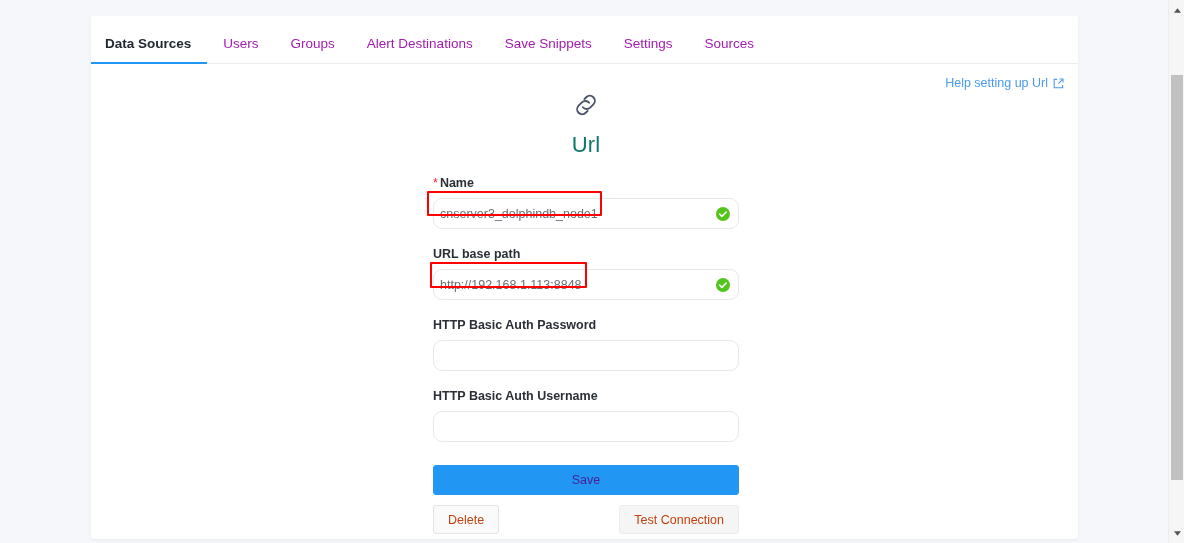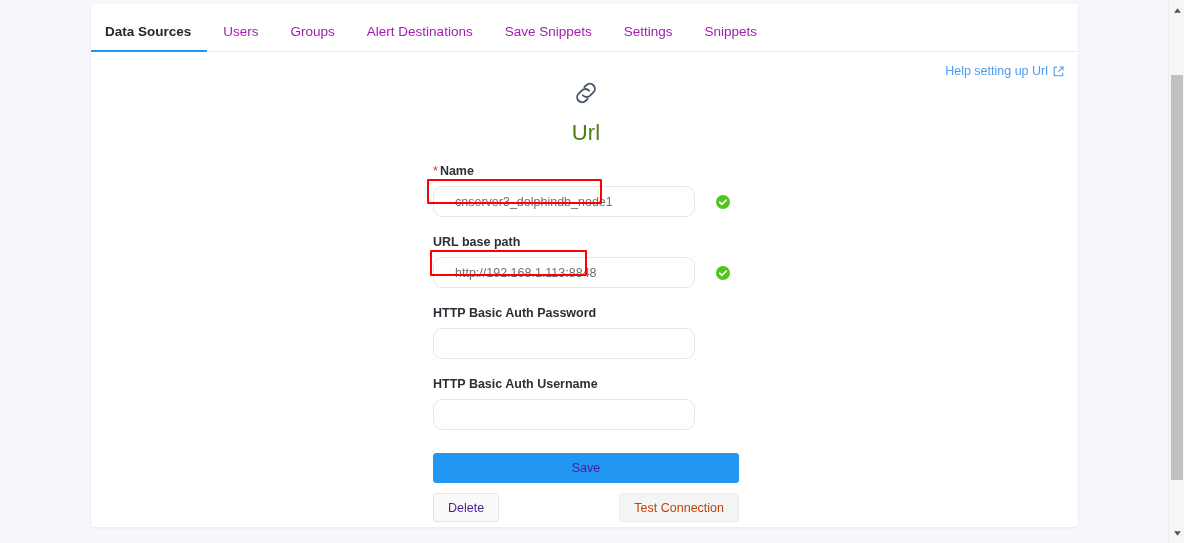--- a/index.html
+++ b/index.html
@@ -15,21 +15,21 @@
     position: relative;
     width: 1184px;
     height: 543px;
     background: #f5f7fa;
   }
 
   
   .card {
     position: absolute;
     left: 91px;
-    top: 4px;
+    top: 16px;
     width: 987px;
     height: 523px;
     background: #ffffff;
     border-radius: 0 0 4px 4px;
     box-shadow: 0 1px 3px rgba(0,0,0,0.06);
     overflow: hidden;
   }
 
   
   .tabbar {
@@ -82,42 +82,42 @@
     position: absolute;
     left: 342px;
     top: 60px;
     width: 306px;
   }
   .form-head { text-align: center; }
   .link-icon { display: block; margin: 14px auto 0 auto; }
   .form-title {
     margin: 8px 0 0 0;
     font-size: 22px;
-    color: #4d7c0f;
+    color: #0f766e;
     font-weight: normal;
     letter-spacing: .2px;
   }
 
   .field { margin-top: 18px; position: relative; }
   .field-label {
     font-size: 12.5px;
     color: #2b2f36;
     font-weight: bold;
     margin-bottom: 8px;
     display: block;
   }
   .req-star { color: #f5222d; font-weight: normal; margin-right: 2px; }
 
   .input-row { position: relative; }
   .txt-input {
-    width: 262px;
+    width: 306px;
     height: 31px;
     border: 1px solid #e8e8e8;
     border-radius: 9px;
-    padding: 0 30px 0 21px;
+    padding: 0 30px 0 6px;
     font-size: 12.5px;
     color: #6b6f76;
     background: #fff;
     outline: none;
     font-family: "Liberation Sans", sans-serif;
   }
   .txt-input::placeholder { color: #9aa0a6; }
   .ok-badge {
     position: absolute;
     right: 9px; top: 50%;
@@ -154,21 +154,21 @@
     width: 306px;
     display: flex;
     justify-content: space-between;
   }
   .btn-delete {
     height: 29px;
     padding: 0 14px;
     background: #fafafa;
     border: 1px solid #e4e4e4;
     border-radius: 3px;
-    color: #4c1d95;
+    color: #c2410c;
     font-size: 12.5px;
     cursor: pointer;
     font-family: "Liberation Sans", sans-serif;
   }
   .btn-test {
     height: 29px;
     padding: 0 14px;
     background: #f5f5f5;
     border: 1px solid #ececec;
     border-radius: 3px;
@@ -225,21 +225,21 @@
       <div class="tab">
         <span>Alert Destinations</span>
       </div>
       <div class="tab">
         <span>Save Snippets</span>
       </div>
       <div class="tab">
         <span>Settings</span>
       </div>
       <div class="tab">
-        <span>Snippets</span>
+        <span>Sources</span>
       </div>
     </div>
 
     <a class="help-link">
       <span>Help setting up Url</span>
       <span class="ext-icon">
         <svg width="11" height="11" viewBox="0 0 12 12" fill="none" stroke="#4a9bf0" stroke-width="1.2">
           <path d="M4.5 1.5H1.3v9.2h9.2V7.5"></path>
           <path d="M7.2 1.1h3.7v3.7"></path>
           <path d="M10.6 1.4L5.9 6.1"></path>

